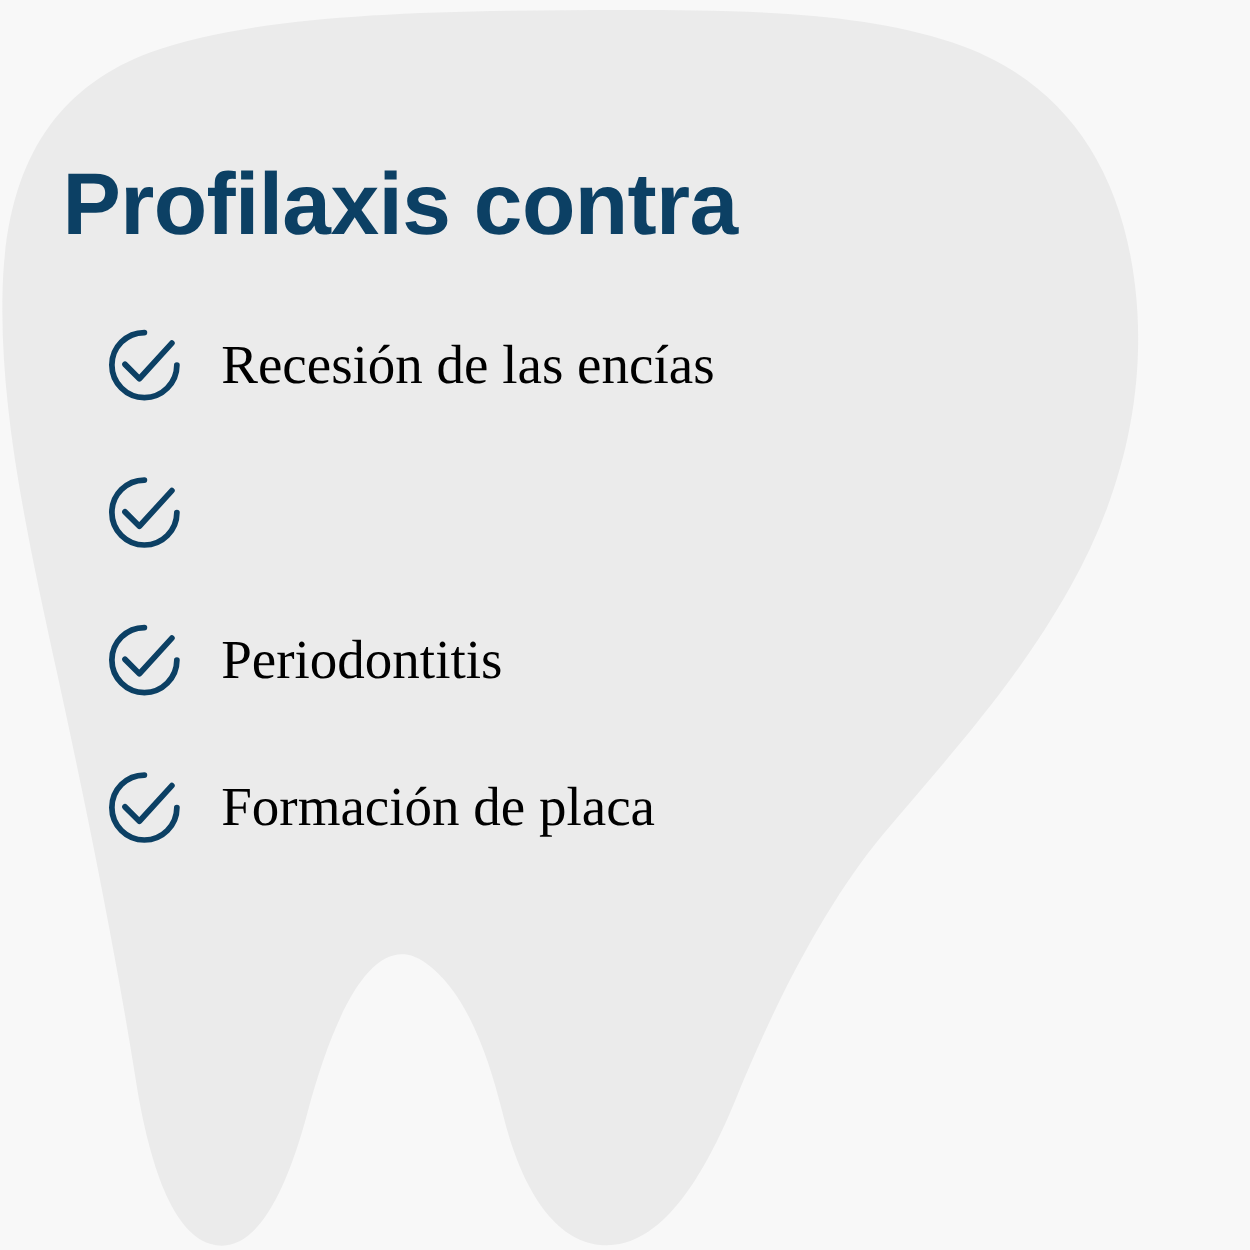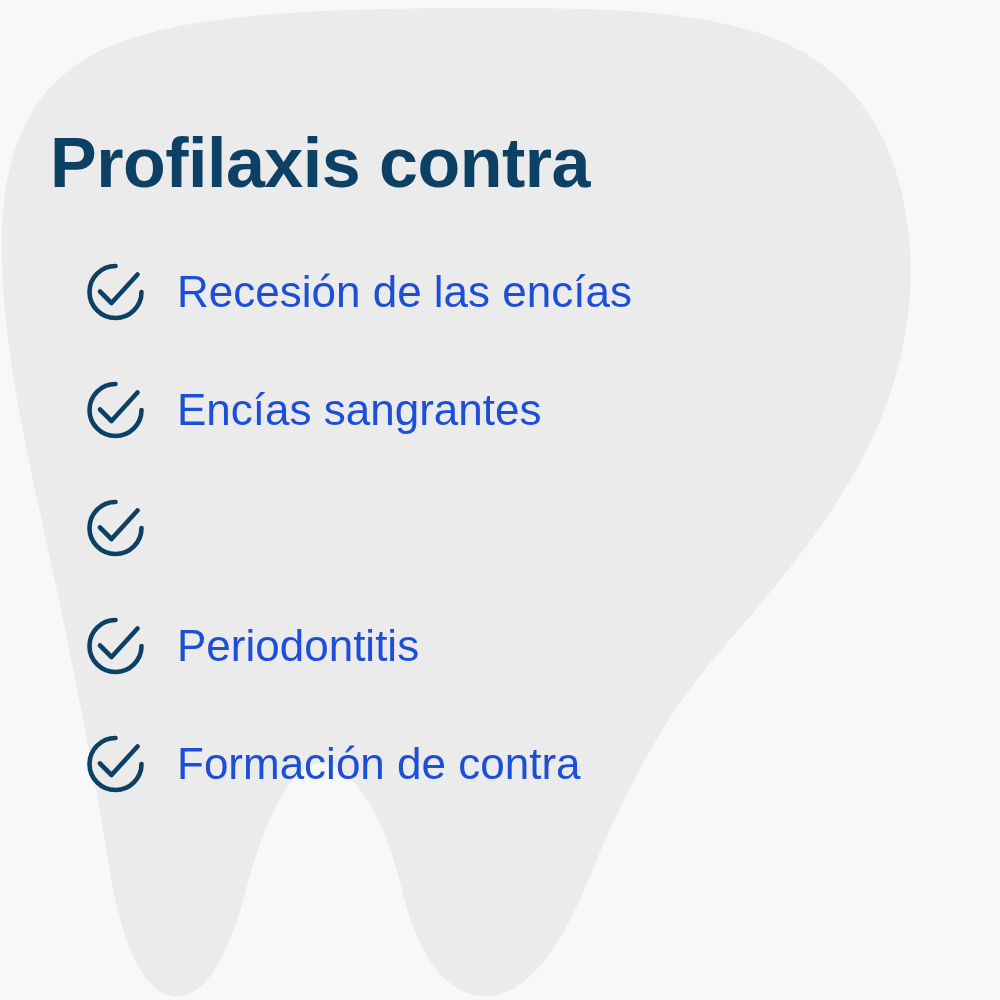--- a/index.html
+++ b/index.html
@@ -72,23 +72,24 @@
     width: 70px;
     height: 70px;
     margin-right: 27px;
     display: block;
   }
 
   .item-label {
     font-size: 44px;
     line-height: 52px;
     font-weight: 400;
-    color: #1d4ed8;
+    color: #000000;
     white-space: nowrap;
     letter-spacing: 0px;
+    font-family: Liberation Serif, serif;
   }
 </style>
 </head>
 <body>
 
 <div id="stage">
 
   <svg id="tooth-shape" viewBox="0 0 1000 1000" aria-hidden="true">
     <path d="
       M 500 8
@@ -118,27 +119,20 @@
     <ul id="benefit-list" style="list-style:none;margin:0;padding:0;">
 
       <li class="list-item">
         <svg class="check-icon" viewBox="0 0 70 70" aria-hidden="true">
           <path d="M35.5 9 A26 26 0 1 0 61.5 35" fill="none" stroke="#0c4064" stroke-width="4.6" stroke-linecap="round"></path>
           <path d="M20 34.5 L31.5 46 L57.5 17.5" fill="none" stroke="#0c4064" stroke-width="4.6" stroke-linecap="round" stroke-linejoin="round"></path>
         </svg>
         <span class="item-label">Recesión de las encías</span>
       </li>
 
-      <li class="list-item">
-        <svg class="check-icon" viewBox="0 0 70 70" aria-hidden="true">
-          <path d="M35.5 9 A26 26 0 1 0 61.5 35" fill="none" stroke="#0c4064" stroke-width="4.6" stroke-linecap="round"></path>
-          <path d="M20 34.5 L31.5 46 L57.5 17.5" fill="none" stroke="#0c4064" stroke-width="4.6" stroke-linecap="round" stroke-linejoin="round"></path>
-        </svg>
-        <span class="item-label">Encías sangrantes</span>
-      </li>
 
       <li class="list-item">
         <svg class="check-icon" viewBox="0 0 70 70" aria-hidden="true">
           <path d="M35.5 9 A26 26 0 1 0 61.5 35" fill="none" stroke="#0c4064" stroke-width="4.6" stroke-linecap="round"></path>
           <path d="M20 34.5 L31.5 46 L57.5 17.5" fill="none" stroke="#0c4064" stroke-width="4.6" stroke-linecap="round" stroke-linejoin="round"></path>
         </svg>
       </li>
 
       <li class="list-item">
         <svg class="check-icon" viewBox="0 0 70 70" aria-hidden="true">
@@ -147,18 +141,18 @@
         </svg>
         <span class="item-label">Periodontitis</span>
       </li>
 
 
       <li class="list-item">
         <svg class="check-icon" viewBox="0 0 70 70" aria-hidden="true">
           <path d="M35.5 9 A26 26 0 1 0 61.5 35" fill="none" stroke="#0c4064" stroke-width="4.6" stroke-linecap="round"></path>
           <path d="M20 34.5 L31.5 46 L57.5 17.5" fill="none" stroke="#0c4064" stroke-width="4.6" stroke-linecap="round" stroke-linejoin="round"></path>
         </svg>
-        <span class="item-label">Formación de contra</span>
+        <span class="item-label">Formación de placa</span>
       </li>
 
     </ul>
   </div>
 </div>
 
 </body></html>

